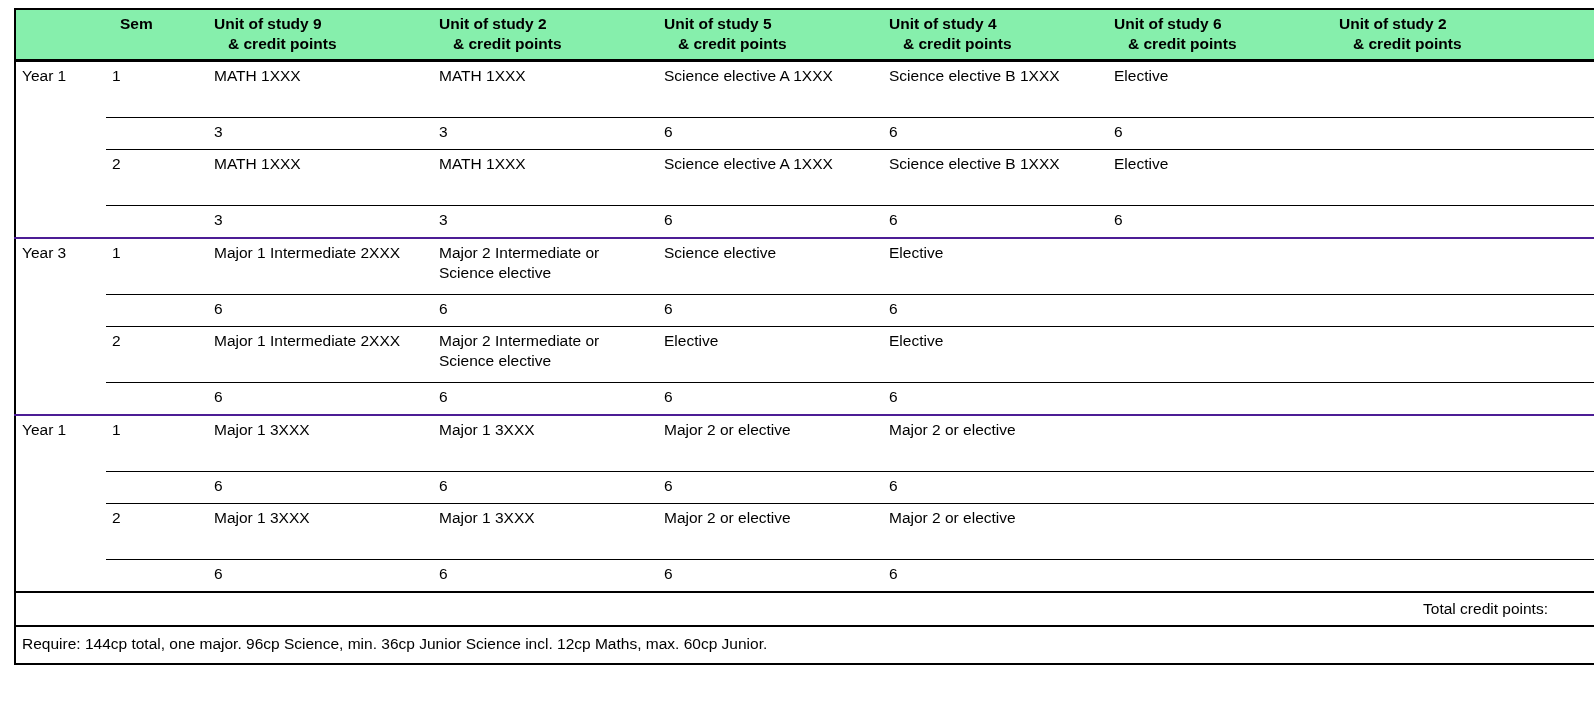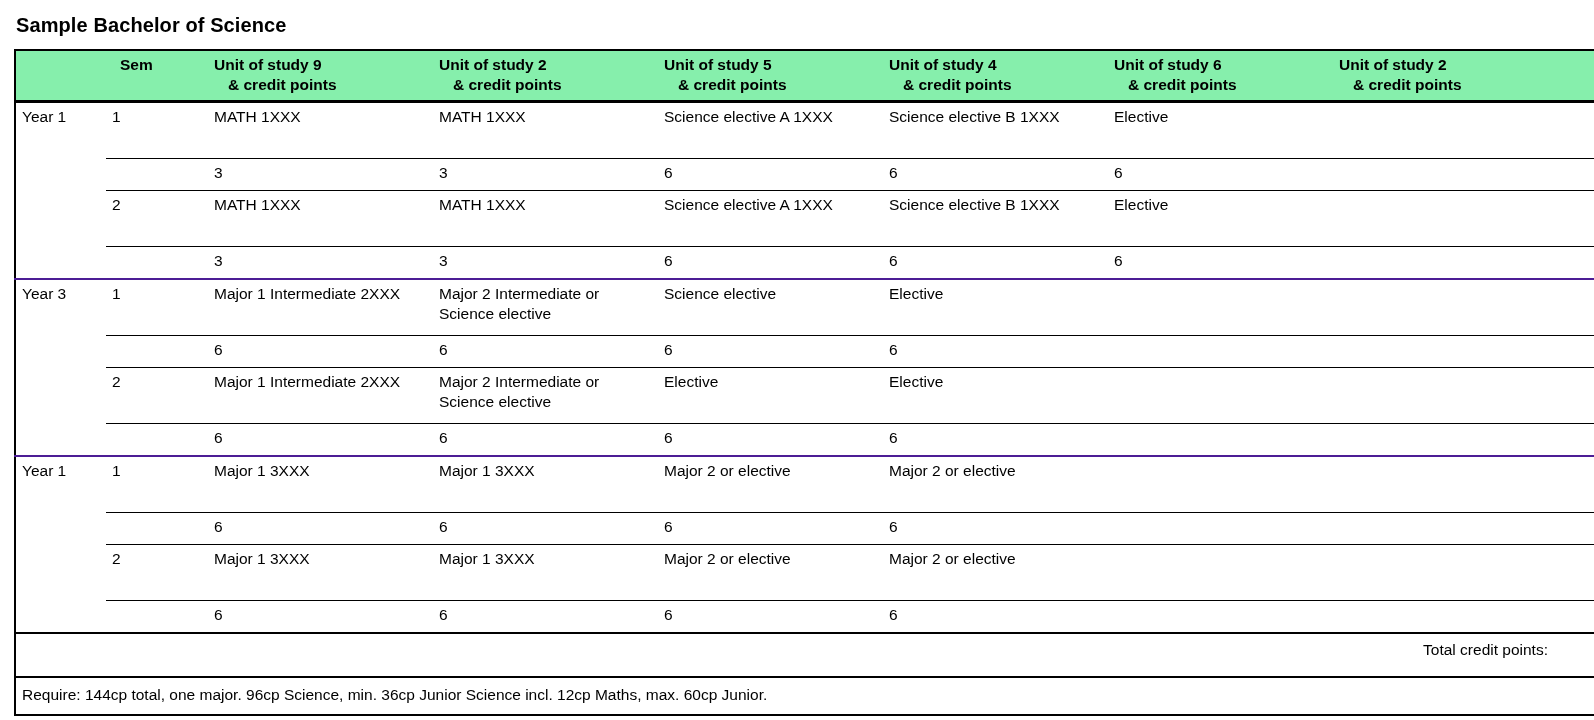--- a/index.html
+++ b/index.html
@@ -79,38 +79,37 @@
   }
 
   .units-row td { height: 46px; }
   .points-row td { height: 22px; }
 
   tr.totals-row td {
     border-top: 2px solid #000;
     text-align: right;
     font-weight: normal;
     padding-top: 6px;
-    padding-bottom: 16px;
+    padding-bottom: 6px;
   }
   tr.totals-row td.totals-label { padding-right: 10px; }
   tr.totals-row td.totals-value { padding-right: 10px; }
 
   tr.note-row td {
     border-top: 2px solid #000;
     padding-top: 7px;
     padding-bottom: 8px;
     text-align: left;
   }
 </style>
 </head>
 <body>
 
 <div class="page">
 
-  <div class="page-title">Sample Bachelor of Science</div>
 
   <table class="plan">
     <thead>
       <tr>
         <th class="col-year"></th>
         <th class="col-sem">Sem</th>
         <th class="col-unit">
           <span>Unit of study 9</span>
           <span class="hdr-line2">&amp; credit points</span>
         </th>

